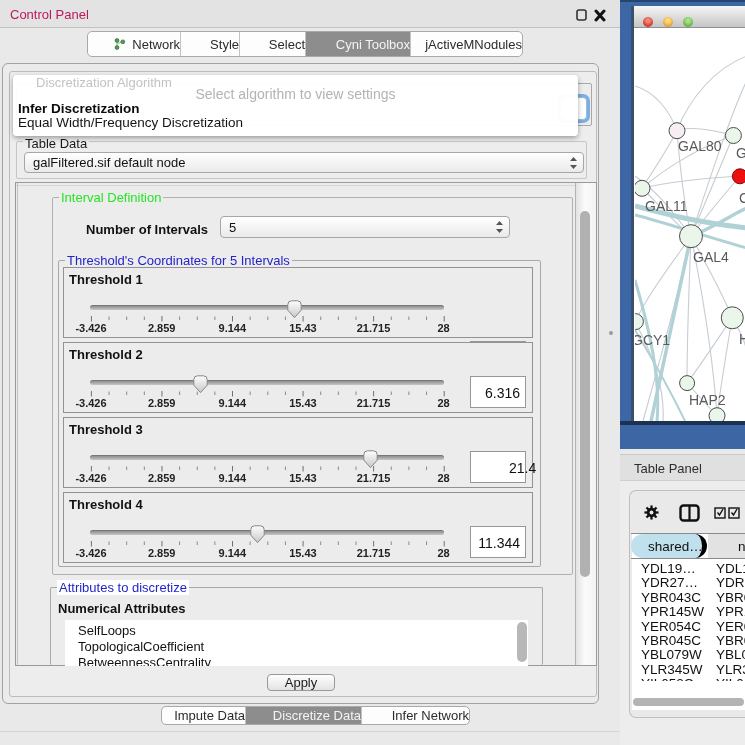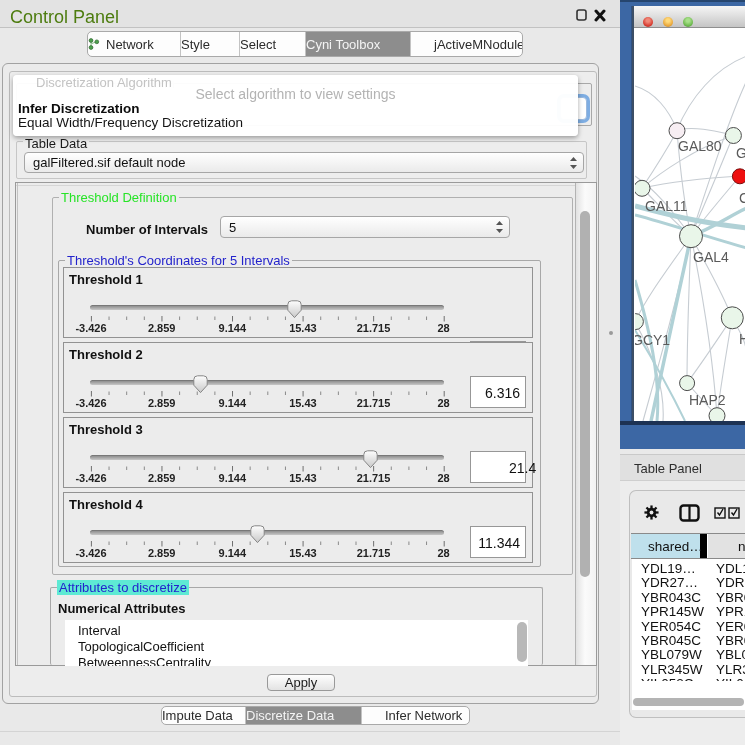--- a/index.html
+++ b/index.html
@@ -1,24 +1,24 @@
 <!DOCTYPE html>
 <html><head>
 <meta charset="utf-8">
 <style>
 * { margin:0; padding:0; box-sizing:border-box; }
 html,body { width:745px; height:745px; overflow:hidden; }
 body { font-family:"Liberation Sans", sans-serif; background:#e9e9e9; position:relative; }
 .abs { position:absolute; }
 
 #titlebar { left:0; top:0; width:620px; height:28px; background:#e3e3e3; border-bottom:1px solid #c2c2c2; }
-#cp-title { left:10px; top:7px; font-size:18px; color:#4d7c0f; }
+#cp-title { left:10px; top:7px; font-size:13px; color:#be185d; }
 
 .tabbar { background:#fdfdfd; border:1px solid #a9a9a9; border-radius:5px; display:flex; overflow:hidden; }
-.tabbar .tab { font-size:13px; color:#2b2b2b; display:flex; align-items:center; justify-content:flex-start; border-right:1px solid #c3c3c3; }
+.tabbar .tab { font-size:13px; color:#2b2b2b; display:flex; align-items:center; justify-content:flex-end; border-right:1px solid #c3c3c3; }
 .tabbar .tab:last-child { border-right:none;padding-left:23px; }
 .tabbar .sel { background:#8d8d8d; color:#f4f4f4; }
 #toptabs { left:87px; top:31px; height:26px; }
 #bottabs { left:161px; top:706px; height:19px; }
 #bottabs .tab { font-size:13px; }
 
 #outerpanel { left:2px; top:63px; width:597px; height:641px; background:#ebebeb; border:1px solid #a2a2a2; border-radius:6px; }
 #innerpanel { left:9px; top:71px; width:588px; height:626px; background:#ededed; border:1px solid #bcbcbc; border-radius:3px; }
 
 .group { border:1px solid #a8a8a8; border-radius:2px; }
@@ -98,21 +98,21 @@
 </div>
 
 <div class="abs" id="scrollpane"></div>
 <div class="abs" id="vsb-track"></div>
 <div class="abs" id="vsb-thumb"></div>
 <div class="abs" style="left:16px;top:185px;width:559px;height:1px;background:#d6d6d6;"></div>
 <div class="abs" style="left:575px;top:183px;width:1px;height:482px;background:#b3b3b3;"></div>
 <div class="abs" style="left:17px;top:183px;width:1px;height:482px;background:#c2c2c2;"></div>
 
 <div class="abs group" style="left:52px;top:197px;width:521px;height:378px;border-color:#b0b0b0;">
-  <span class="gtitle" style="color:#27e427;background:#ececec;">Threshold Definition</span>
+  <span class="gtitle" style="color:#27e427;background:#ececec;">Interval Definition</span>
 </div>
 <div class="abs" style="left:86px;top:222px;font-size:13px;font-weight:bold;color:#111;">Number of Intervals</div>
 <div class="abs combo" style="left:220px;top:216px;width:290px;height:22px;">5
   <svg class="steppers" viewBox="0 0 9 14">
       <path d="M4.5 1 L8 5 H1 Z" fill="#555"></path>
       <path d="M4.5 13 L1 9 H8 Z" fill="#555"></path>
     </svg>
 </div>
 
 <div class="abs group" style="left:58px;top:260px;width:483px;height:307px;border-color:#a8a8a8;">
@@ -281,25 +281,25 @@
 </svg>
 <div class="abs vfield" style="top:526px;">11.344</div>
 <span class="ticklbl" style="left:91px;top:547px;">-3.426</span>
 <span class="ticklbl" style="left:161.7px;top:547px;">2.859</span>
 <span class="ticklbl" style="left:232.3px;top:547px;">9.144</span>
 <span class="ticklbl" style="left:302.9px;top:547px;">15.43</span>
 <span class="ticklbl" style="left:373.5px;top:547px;">21.715</span>
 <span class="ticklbl" style="left:443.5px;top:547px;">28</span>
 
 <div class="abs group" style="left:50px;top:587px;width:493px;height:78px;border-color:#a8a8a8;border-bottom:none;">
-  <span class="gtitle" style="color:#2323cc;background:#5eead4;">Attributes to discretize</span>
+  <span class="gtitle" style="color:#2323cc;background:#ffffff;">Attributes to discretize</span>
 </div>
 <div class="abs" style="left:58px;top:601px;font-size:13px;font-weight:bold;color:#111;">Numerical Attributes</div>
 <div class="abs" id="attrlist">
-  <div style="position:absolute;left:13px;top:3px;">Interval</div>
+  <div style="position:absolute;left:13px;top:3px;">SelfLoops</div>
   <div style="position:absolute;left:13px;top:19px;">TopologicalCoefficient</div>
   <div style="position:absolute;left:13px;top:35px;">BetweennessCentrality</div>
   <div style="position:absolute;right:1px;top:2px;width:10px;height:40px;background:#b8b8b8;border-radius:5px;"></div>
 </div>
 
 <div class="abs" id="applybtn">Apply</div>
 
 <div class="abs tabbar" id="bottabs">
   <div class="tab" style="width:84px">Impute Data</div>
   <div class="tab sel" style="width:116px">Discretize Data</div>
@@ -428,15 +428,15 @@
 <line x1="10.5" y1="2" x2="10.5" y2="16" stroke="#111" stroke-width="2.2"></line>
 </svg>
 <svg class="abs" style="left:714px;top:506px;" width="27" height="13" viewBox="0 0 27 13">
 <rect x="1" y="2" width="10" height="10" fill="none" stroke="#111" stroke-width="1.4"></rect>
 <path d="M3.5 6.5 L5.5 9 L9 3" stroke="#111" stroke-width="1.4" fill="none"></path>
 <rect x="15" y="2" width="10" height="10" fill="none" stroke="#111" stroke-width="1.4"></rect>
 <path d="M17.5 6.5 L19.5 9 L23 3" stroke="#111" stroke-width="1.4" fill="none"></path>
 </svg>
 
 <div class="abs" style="left:631px;top:533px;width:114px;height:26px;border-top:1px solid #8a8a8a;border-bottom:1px solid #8a8a8a;">
-<div style="position:absolute;left:0;top:0;width:76px;height:24px;background:#bfe0ec;border-right:7px solid #000000;text-align:center;font-size:13.5px;color:#111;padding:5px 12px 0 17px;">shared…</div>
+<div style="position:absolute;left:0;top:0;width:76px;height:24px;background:#bfe0ec;border-right:5px solid #000000;text-align:center;font-size:13.5px;color:#111;padding:5px 12px 0 17px;border-radius:12px;">shared…</div>
 <div style="position:absolute;left:77px;top:0;width:37px;height:24px;background:#e2e2e2;font-size:13.5px;color:#111;padding:5px 0 0 30px;">n</div>
 </div>
 
 </body></html>

